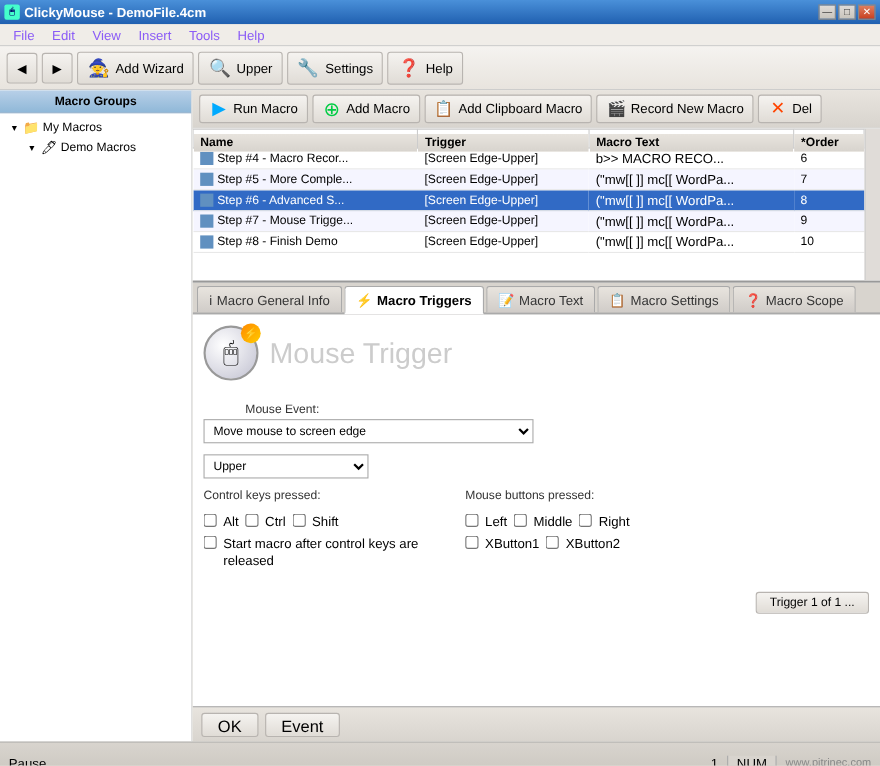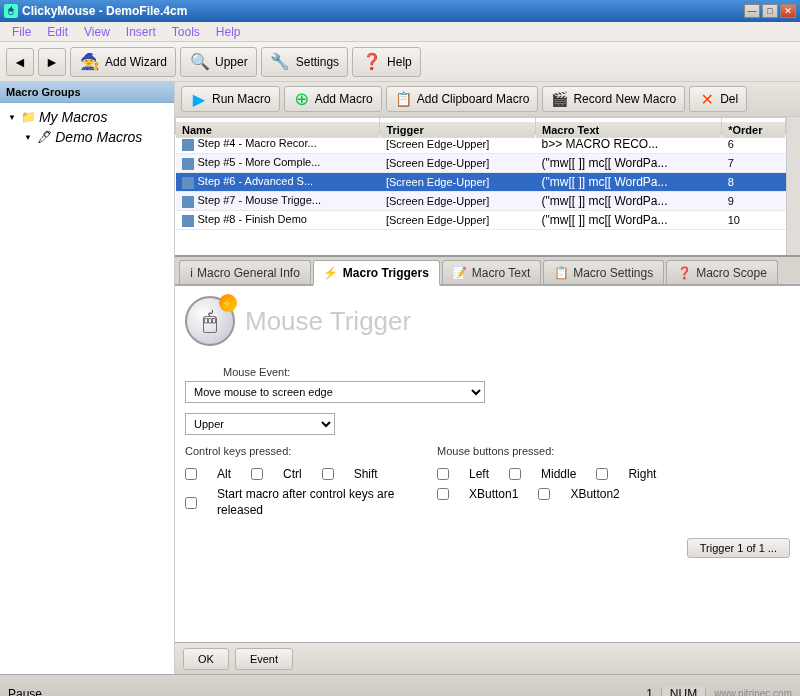--- a/index.html
+++ b/index.html
@@ -76,33 +76,34 @@
       height: calc(696px - 22px - 20px - 40px - 22px);
     }
 
     
     .sidebar {
       width: 175px;
       background: white;
       border-right: 1px solid #ccc;
       padding: 4px;
       overflow-y: auto;
+      text-align: center;
     }
     .sidebar-header {
       background: linear-gradient(to bottom, #b8d0e8, #90b8d8);
       padding: 4px 6px;
       font-weight: bold;
       font-size: 11px;
       margin: -4px -4px 4px -4px;
       border-bottom: 1px solid #88a8c8;
     }
     .tree-item { display: flex; align-items: center; gap: 3px; padding: 2px 4px; cursor: pointer; }
     .tree-expand { font-size: 8px; width: 10px; }
     .tree-icon { font-size: 12px; }
-    .tree-label { font-size: 14px; font-style: italic; }
+    .tree-label { font-size: 11px; }
     .tree-children { margin-left: 16px; }
 
     
     .content-panel {
       flex: 1;
       display: flex;
       flex-direction: column;
       background: #f0ede8;
       overflow: hidden;
     }
@@ -249,21 +250,21 @@
       font-size: 11px;
     }
 
     .checkboxes-section {
       display: flex;
       gap: 40px;
       margin-top: 2px;
     }
     .checkbox-group { display: flex; flex-direction: column; gap: 6px; }
     .checkbox-group-title { font-size: 11px; color: #333; margin-bottom: 4px; }
-    .checkbox-row { display: flex; align-items: center; gap: 20px; font-size: 11px; }
+    .checkbox-row { display: flex; gap: 6px; font-size: 11px; }
     .checkbox-row input[type=checkbox] { width: 12px; height: 12px; }
 
     .trigger-counter-row {
       display: flex;
       justify-content: flex-end;
       margin-top: 10px;
       padding-top: 10px;
     }
     .trigger-counter-btn {
       padding: 3px 12px;
@@ -285,21 +286,21 @@
       gap: 6px;
       border-top: 1px solid #aaa;
       flex-shrink: 0;
     }
     .ok-cancel-btn {
       padding: 3px 14px;
       background: linear-gradient(to bottom, #f5f3f0, #e0dcd6);
       border: 1px solid #b8b4b0;
       border-radius: 3px;
       cursor: pointer;
-      font-size: 11px;
+      font-size: 15px;
       height: 22px;
     }
 
     
     .status-bar {
       background: linear-gradient(to bottom, #d8d4ce, #c8c4bc);
       height: 38px;
       display: flex;
       align-items: center;
       padding: 0 8px;

